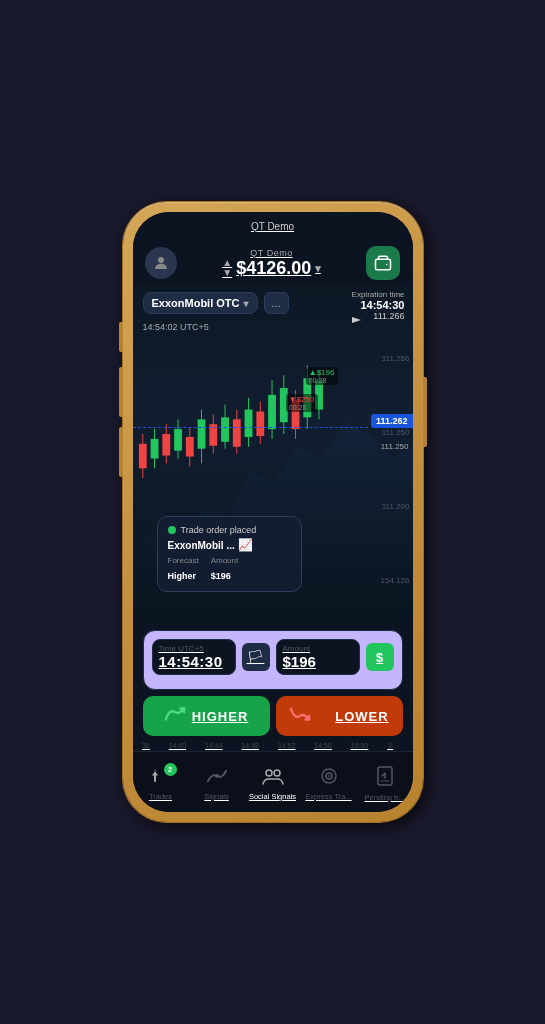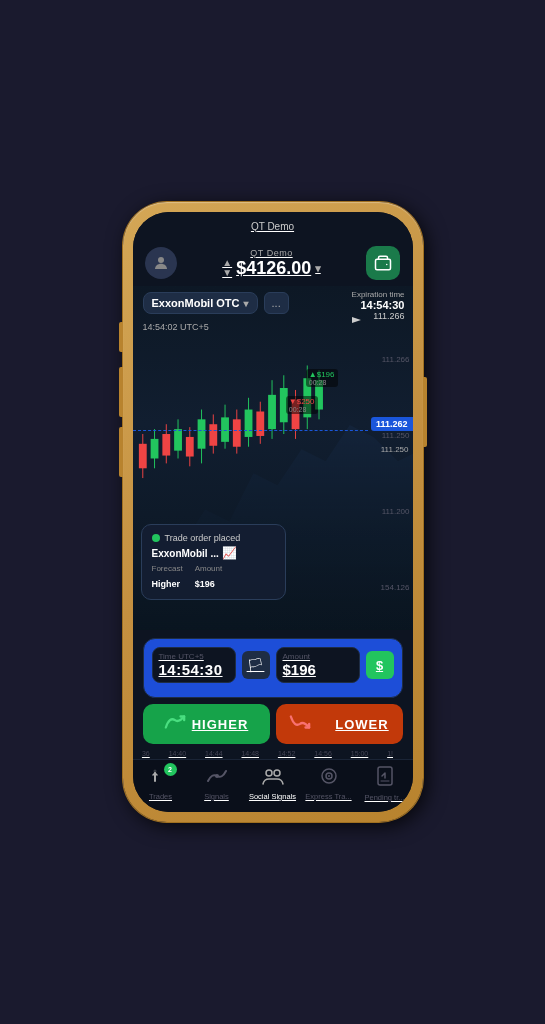--- a/index.html
+++ b/index.html
@@ -304,21 +304,21 @@
       position: absolute;
       top: 20px;
       right: 55px;
       z-index: 15;
     }
 
     
     .trade-popup {
       position: absolute;
       bottom: 30px;
-      left: 8px;
+      left: 24px;
       background: rgba(20, 30, 50, 0.95);
       border: 1px solid #2a3d5a;
       border-radius: 10px;
       padding: 8px 10px;
       width: 145px;
       z-index: 20;
     }
 
     .trade-popup-header {
       display: flex;
@@ -368,21 +368,21 @@
       font-weight: 600;
     }
 
     
     .bottom-panel {
       background: #0d1421;
       padding: 8px 10px 4px;
     }
 
     .trade-controls {
-      background: #1d4ed8;
+      background: #c4b5fd;
       border: 1px solid #1e2d45;
       border-radius: 12px;
       padding: 8px;
       margin-bottom: 6px;
     }
 
     .controls-row {
       display: flex;
       align-items: center;
       gap: 6px;
@@ -525,21 +525,21 @@
       background: #0d1421;
     }
 
     
     .bottom-nav {
       background: #0a0f1a;
       border-top: 1px solid #1a2436;
       display: flex;
       align-items: center;
       justify-content: space-around;
-      padding: 6px 0 10px;
+      padding: 14px 0 10px;
     }
 
     .nav-item {
       display: flex;
       flex-direction: column;
       align-items: center;
       gap: 2px;
       flex: 1;
     }
 

